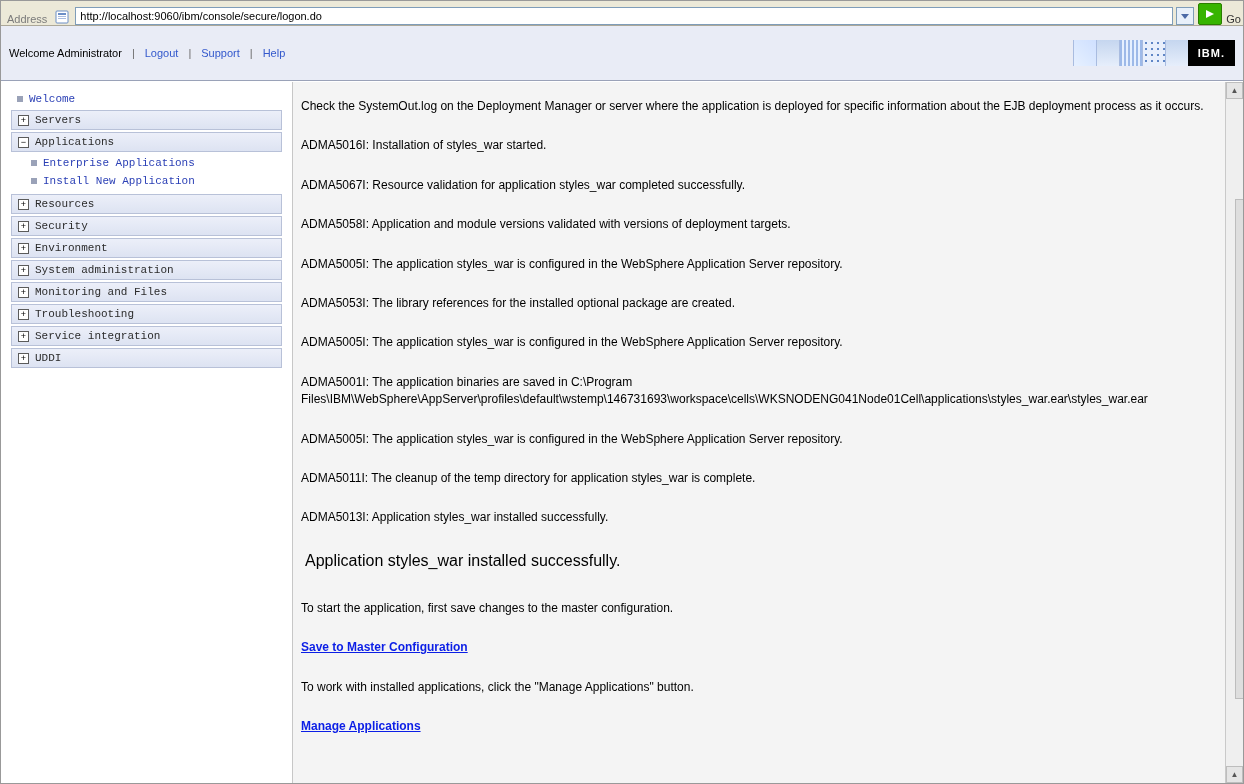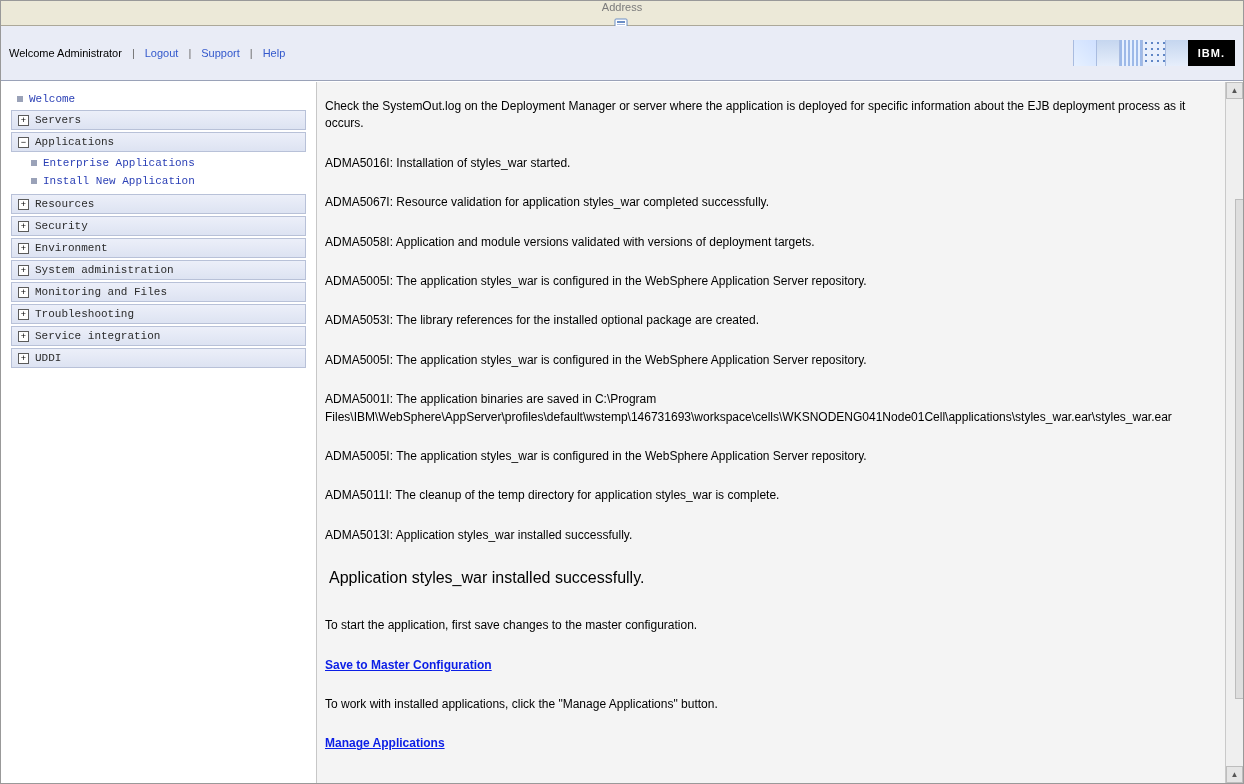--- a/index.html
+++ b/index.html
@@ -1,36 +1,36 @@
 <!DOCTYPE html>
 <html><head>
 <meta charset="utf-8">
 <style>
 html,body{margin:0;padding:0;font-family:Verdana,Arial,sans-serif;font-size:11px;color:#000;background:#fff;}
 .root{width:1244px;height:784px;display:flex;flex-direction:column;border:1px solid #999;box-sizing:border-box;}
-.addr-bar{display:flex;align-items:center;height:24px;background:#ece9d8;border-bottom:1px solid #aca899;padding:0 2px;gap:4px;flex-direction:column;}
+.addr-bar{display:flex;align-items:flex-end;height:24px;background:#ece9d8;border-bottom:1px solid #aca899;padding:0 2px;gap:4px;}
 .addr-label{color:#7b7b7b;padding:0 4px;}
 .addr-icon{width:16px;height:16px;display:inline-flex;align-items:center;justify-content:center;}
 .addr-input{flex:1;height:18px;border:1px solid #7f9db9;background:#fff;font-family:Tahoma,Verdana,sans-serif;font-size:11px;padding:1px 4px;box-sizing:border-box;}
 .addr-dd{width:18px;height:18px;border:1px solid #7f9db9;background:#e8f0fa;display:flex;align-items:center;justify-content:center;margin-left:-1px;box-sizing:border-box;}
 .go-btn{width:22px;height:20px;background:#37b400;border:1px solid #2a7e00;display:flex;align-items:center;justify-content:center;color:#fff;border-radius:2px;}
 .go-label{color:#333;}
 .banner{height:26px;background:#e9ecf6;border-bottom:1px solid #9aa2b8;display:flex;align-items:center;padding:14px 8px;font-family:Verdana,sans-serif;font-size:11px;}
 .banner .sep{margin:0 10px;color:#6b6b6b;}
 .banner a{color:#3358cc;text-decoration:none;}
 .banner-right{margin-left:auto;display:flex;align-items:center;height:100%;}
 .ibm-logo-block{display:flex;align-items:center;height:100%;}
 .ibm-pat{width:22px;height:26px;background:#cfe0ff;border-left:1px solid #a9bce0;}
 .ibm-pat.p1{background:linear-gradient(45deg,#e6f0ff,#cfe0ff);}
 .ibm-pat.p2{background:repeating-linear-gradient(90deg,#9db9e8 0,#9db9e8 2px,#e6f0ff 2px,#e6f0ff 4px);}
 .ibm-pat.p3{background:radial-gradient(circle at 3px 3px,#5f86c6 1px,transparent 1px) 0 0/6px 6px,#e8effc;}
 .ibm-pat.p4{background:linear-gradient(180deg,#c5d6ef,#e6eefb);} 
 .ibm-word{background:#000;color:#fff;font-weight:bold;font-family:Arial,sans-serif;padding:0 10px;height:26px;display:flex;align-items:center;letter-spacing:1px;}
 .body-area{flex:1;display:flex;overflow:hidden;background:#f4f4f4;border-top:1px solid #fff;}
-.nav{width:316px;background:#fff;border-right:1px solid #c7c7c7;box-sizing:border-box;padding:8px 10px 8px 10px;overflow:auto;}
+.nav{width:292px;background:#fff;border-right:1px solid #c7c7c7;box-sizing:border-box;padding:8px 10px 8px 10px;overflow:auto;}
 .nav-item{border:1px solid #b8c1d8;background:linear-gradient(#eceff9,#dde3f2);margin:2px 0;padding:3px 6px 3px 6px;display:flex;align-items:center;gap:6px;cursor:pointer;}
 .nav-item .txt{color:#2b2b2b;font-family:"Lucida Console","Courier New",monospace;font-size:11px;}
 .nav-plain{padding:3px 6px 3px 20px;display:flex;align-items:center;gap:6px;}
 .nav-plain .bullet{width:6px;height:6px;background:#9aa2b8;display:inline-block;}
 .nav-plain a{color:#2a3fb5;text-decoration:none;font-family:"Lucida Console","Courier New",monospace;font-size:11px;}
 .nav-plain.top{padding-left:6px;}
 .toggle{width:9px;height:9px;border:1px solid #5b5b5b;display:inline-flex;align-items:center;justify-content:center;font-size:9px;line-height:9px;background:#fff;color:#000;}
 .content-wrap{flex:1;display:flex;overflow:hidden;}
 .content{flex:1;overflow:auto;padding:16px 18px 20px 8px;font-family:Arial,Helvetica,sans-serif;font-size:12px;line-height:1.45;color:#000;}
 .content p{margin:0 0 22px 0;}

